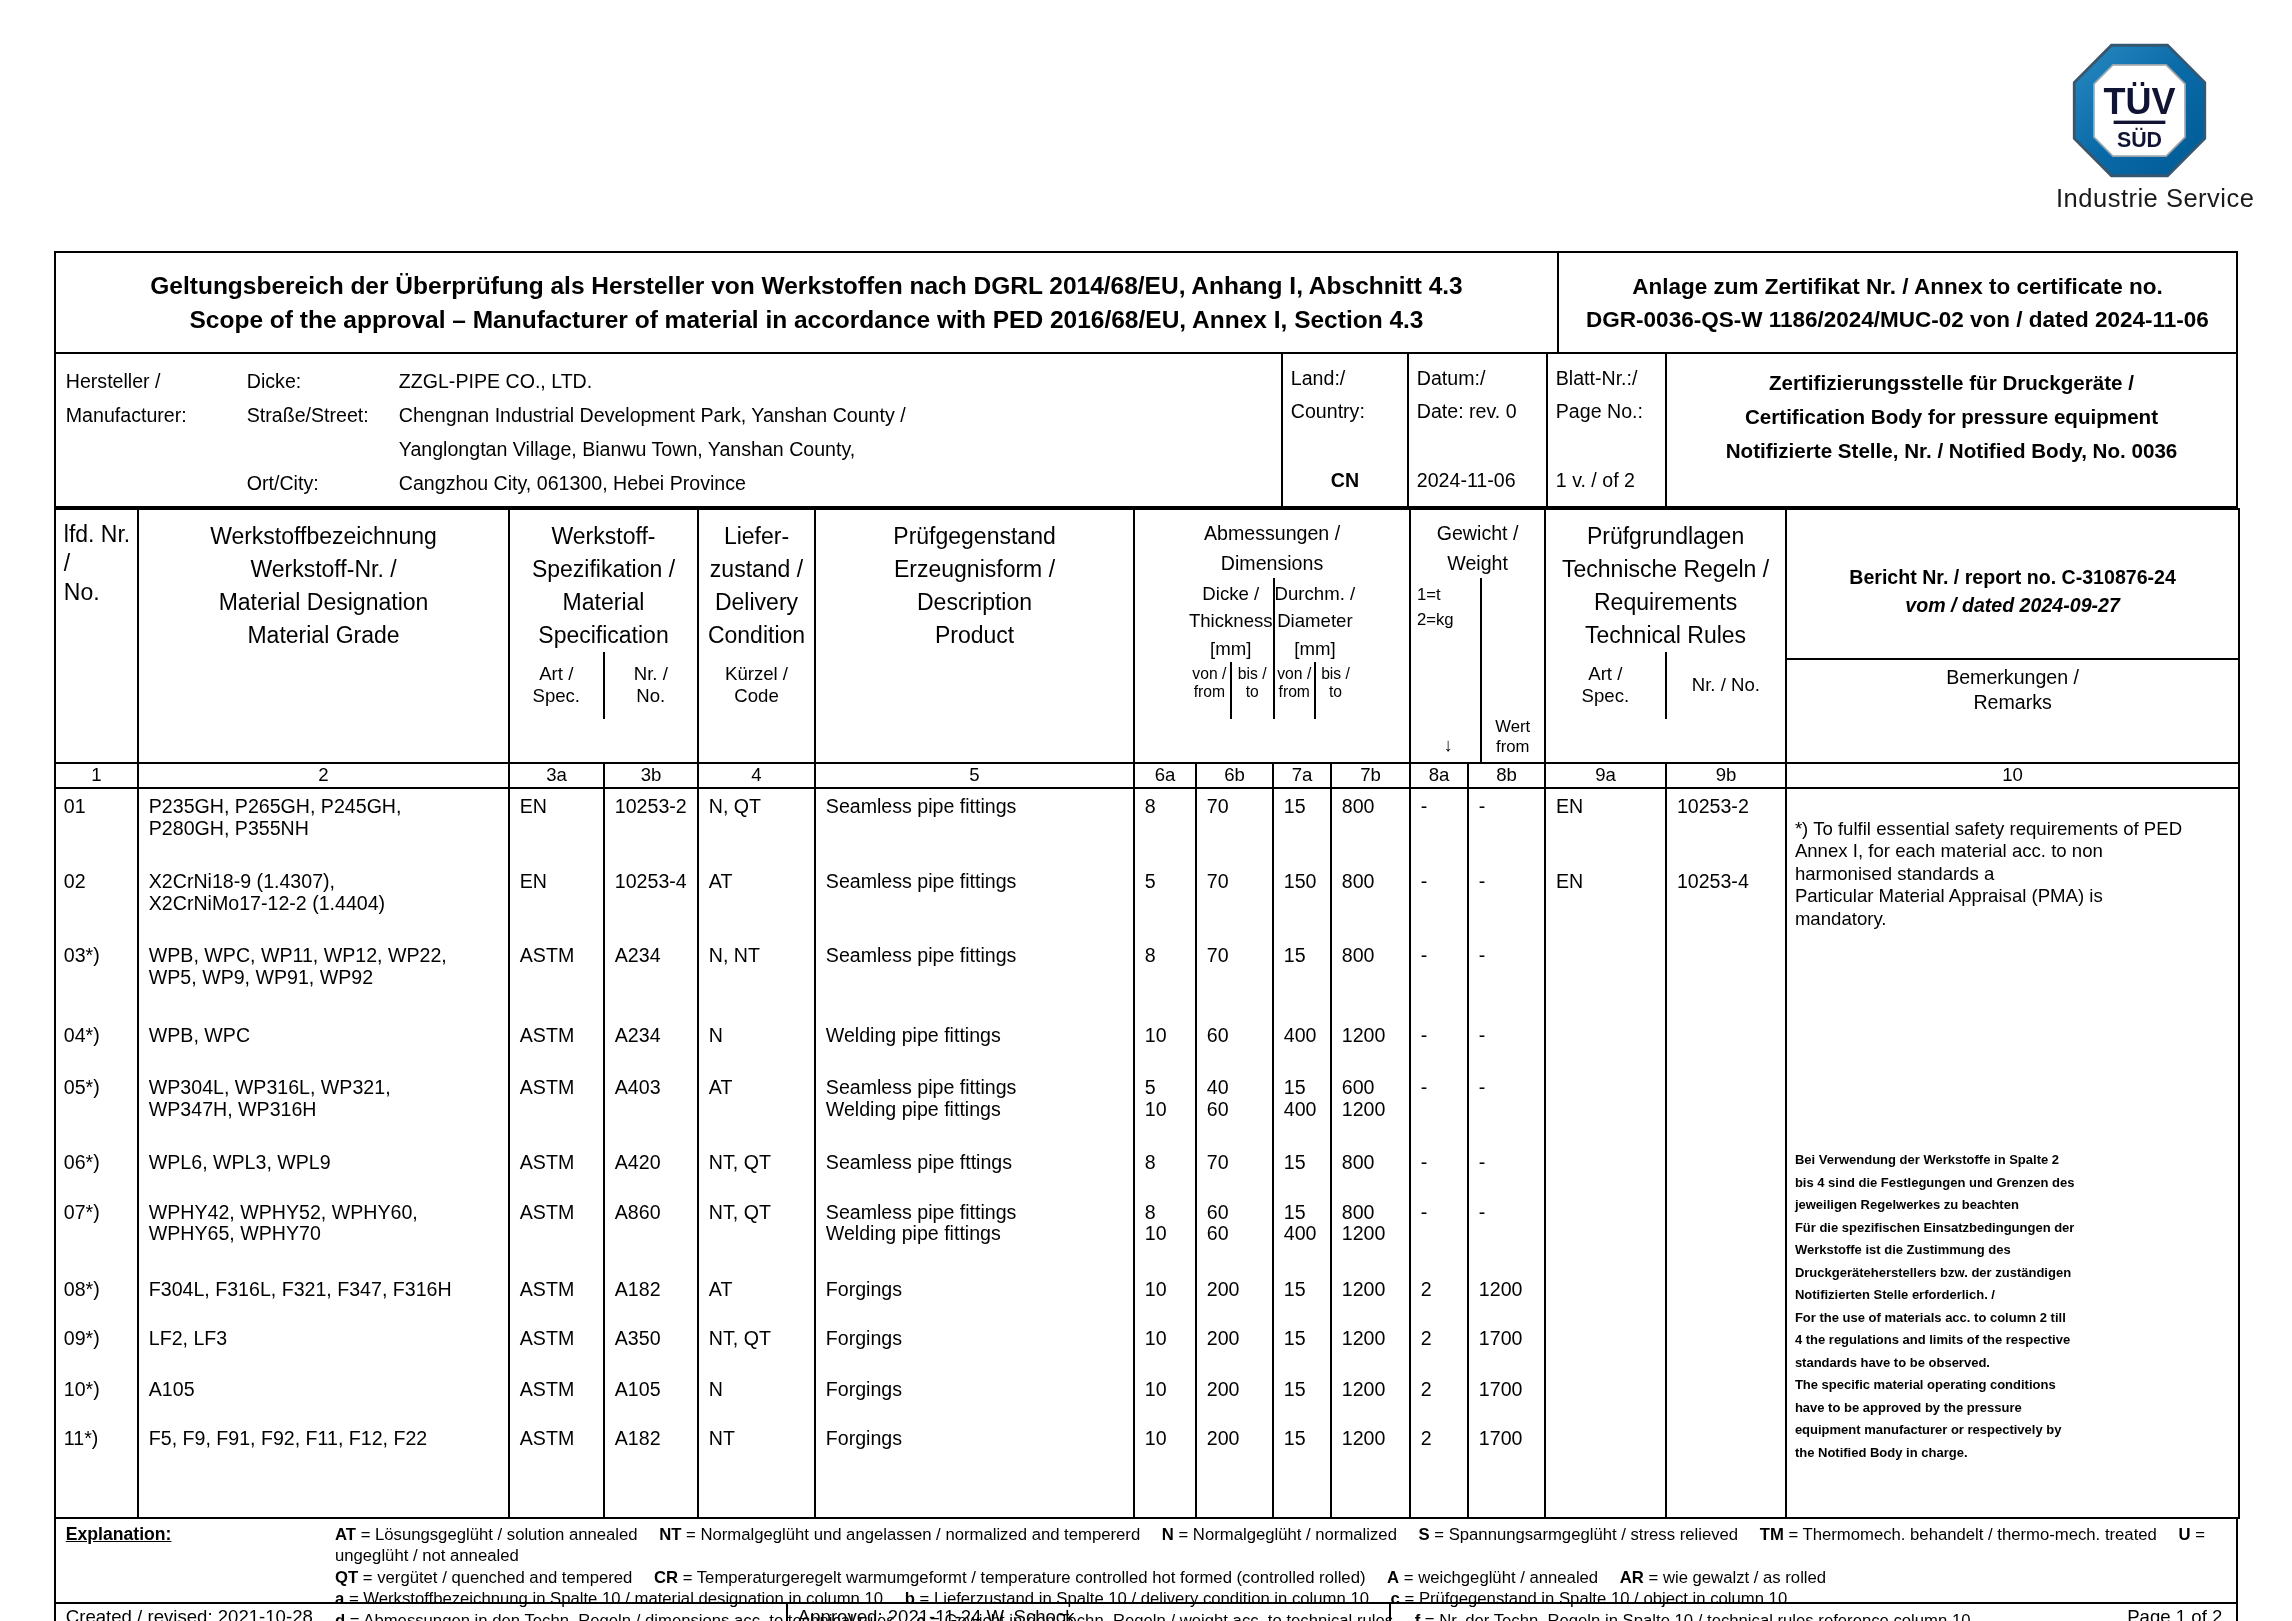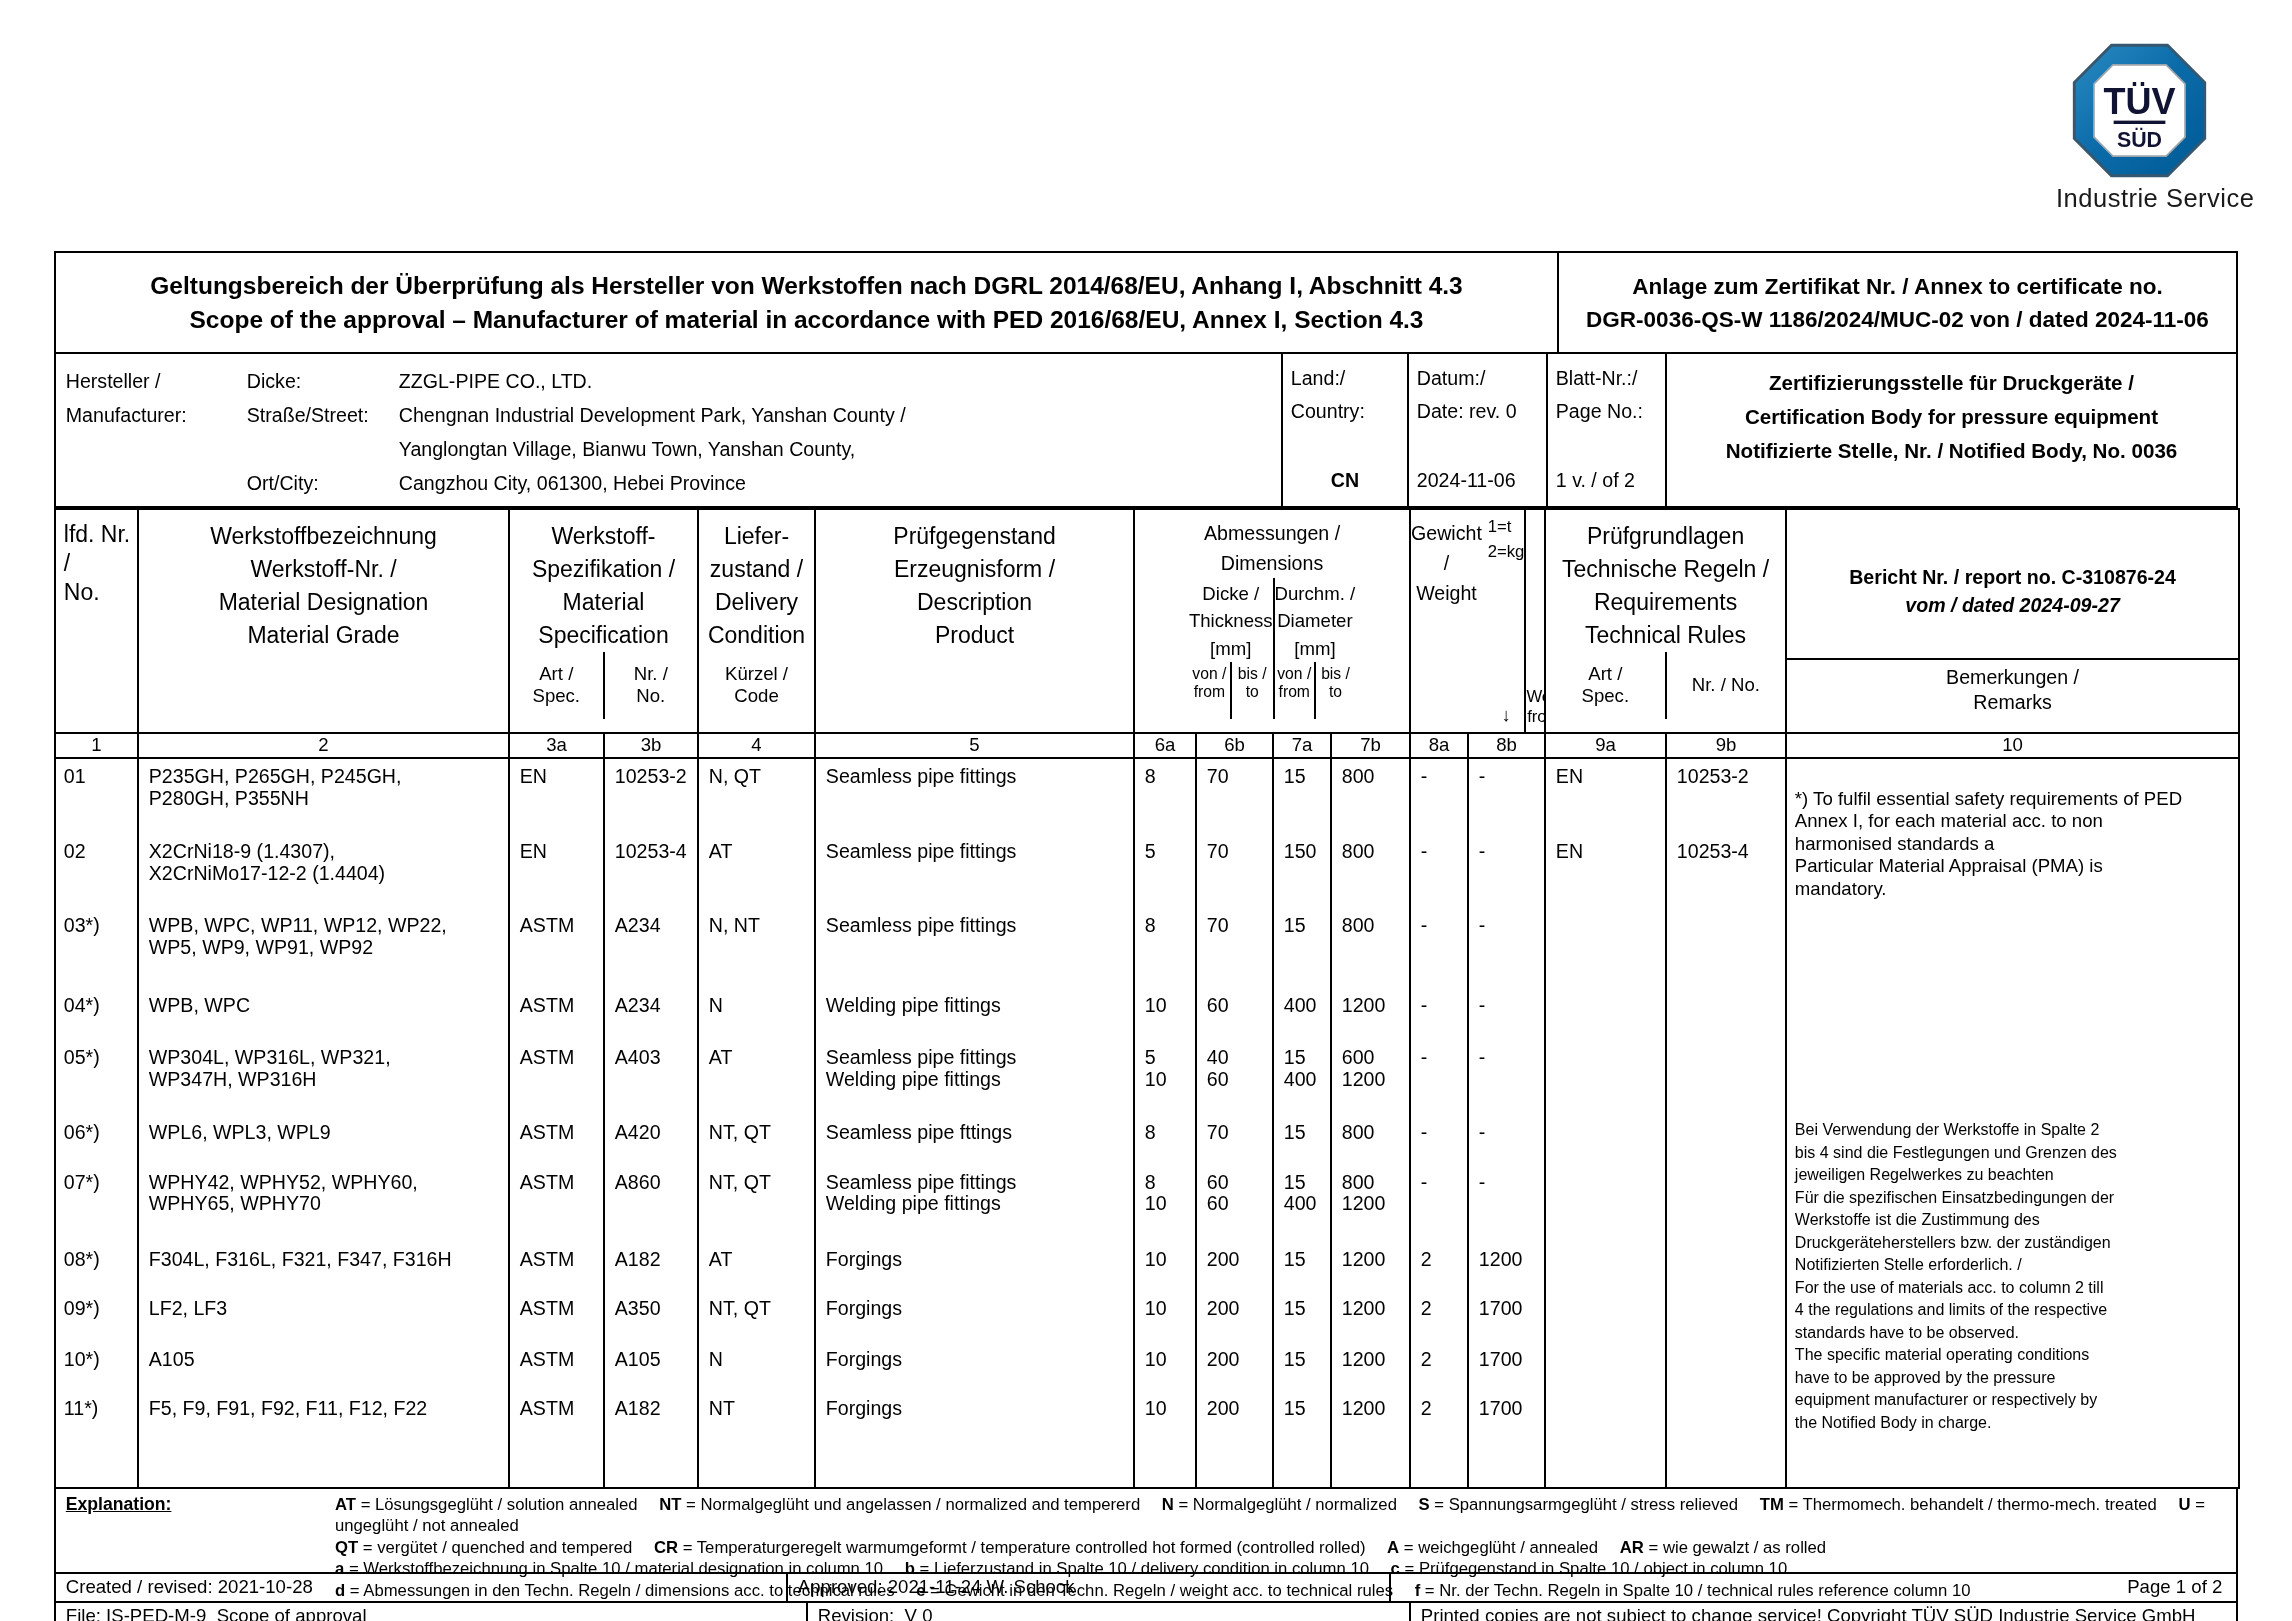--- a/index.html
+++ b/index.html
@@ -54,21 +54,21 @@
   .dim-stack { height:209px; display:flex; flex-direction:column;align-items:center; }
   .dim-title { text-align:center; padding-top:7.8px; line-height:30px; font-size:19.6px; white-space:pre-line; }
   .dim-halves { flex:1; display:flex; }
   .dim-half { flex:1; display:flex; flex-direction:column; }
   .dim-half + .dim-half { border-left:2px solid #000; }
   .dim-half-label { text-align:center; line-height:27.4px; font-size:18.6px; white-space:pre-line; padding-top:2px; }
   .dim-fromto { flex:1; display:flex; }
   .dim-fromto > div { flex:1; font-size:15.7px; line-height:17.6px; text-align:center; padding-top:2.9px; white-space:pre-line; }
   .dim-fromto > div + div { border-left:2px solid #000; }
 
-  .w-stack { height:222px; display:flex; }
+  .w-stack { height:252px; display:flex; flex-direction:column; }
   .w-title { text-align:center; padding-top:7.8px; line-height:30px; font-size:19.6px; white-space:pre-line; }
   .w-sub { flex:1; display:flex; }
   .w-left { flex:1; display:flex; flex-direction:column; justify-content:space-between; padding:3.9px 0 5.9px 5.9px; }
   .w-units { font-size:16.7px; line-height:25.5px; white-space:pre-line; text-align:left; }
   .w-arrow { text-align:center; font-size:18.6px; }
   .w-right { flex:1; border-left:2px solid #000; display:flex; align-items:flex-end; justify-content:center;
              padding-bottom:5.9px; font-size:16.7px; line-height:19.6px; white-space:pre-line; text-align:center; }
 
   .rep-stack { height:209px; display:flex; flex-direction:column; }
   .rep-body { flex:1; padding-top:51px; text-align:center; }
@@ -80,22 +80,22 @@
   .num-tr { height:24.5px; }
   .num-tr td { border-top:2.9px solid #000; border-bottom:2.9px solid #000; text-align:center;
                font-size:18.6px; vertical-align:middle; padding:0; }
 
   .body-tr td { padding:7.8px 3.9px 0 9.8px; font-size:19.6px; line-height:21.6px; white-space:pre-line; }
   .body-tr td.c-no { padding-left:7.8px; }
 
   .c-remarks { padding:0 !important; }
   .rem-wrap { position:relative; height:685px; }
   .rem-top { position:absolute; top:7.8px; left:7.8px; right:2.9px; font-size:18.6px; line-height:22.5px; white-space:pre-line; }
-  .rem-bold { position:absolute; top:339px; left:7.8px; right:2px; font-size:16px; line-height:22.5px;
-              font-weight:normal; white-space:pre-line; }
+  .rem-bold { position:absolute; top:339px; left:7.8px; right:2px; font-size:13px; line-height:22.5px;
+              font-weight:bold; white-space:pre-line; }
 
   
   .expl { display:flex; height:85px; border:2.9px solid #000; border-top:none; padding-top:4.9px; }
   .expl-label { width:279px; padding-left:9.8px; font-weight:bold; text-decoration:underline; font-size:17.6px; line-height:21.6px; }
   .expl-lines { flex:1; }
   .exp-line { font-size:16.7px; line-height:21.6px; }
   .exp-item { margin-right:21.6px; }
 
   .frow { display:flex; height:29px; border-left:2.9px solid #000; border-right:2.9px solid #000; font-size:18.6px; }
   .frow > div { display:flex; align-items:center; padding-left:9.8px; }

